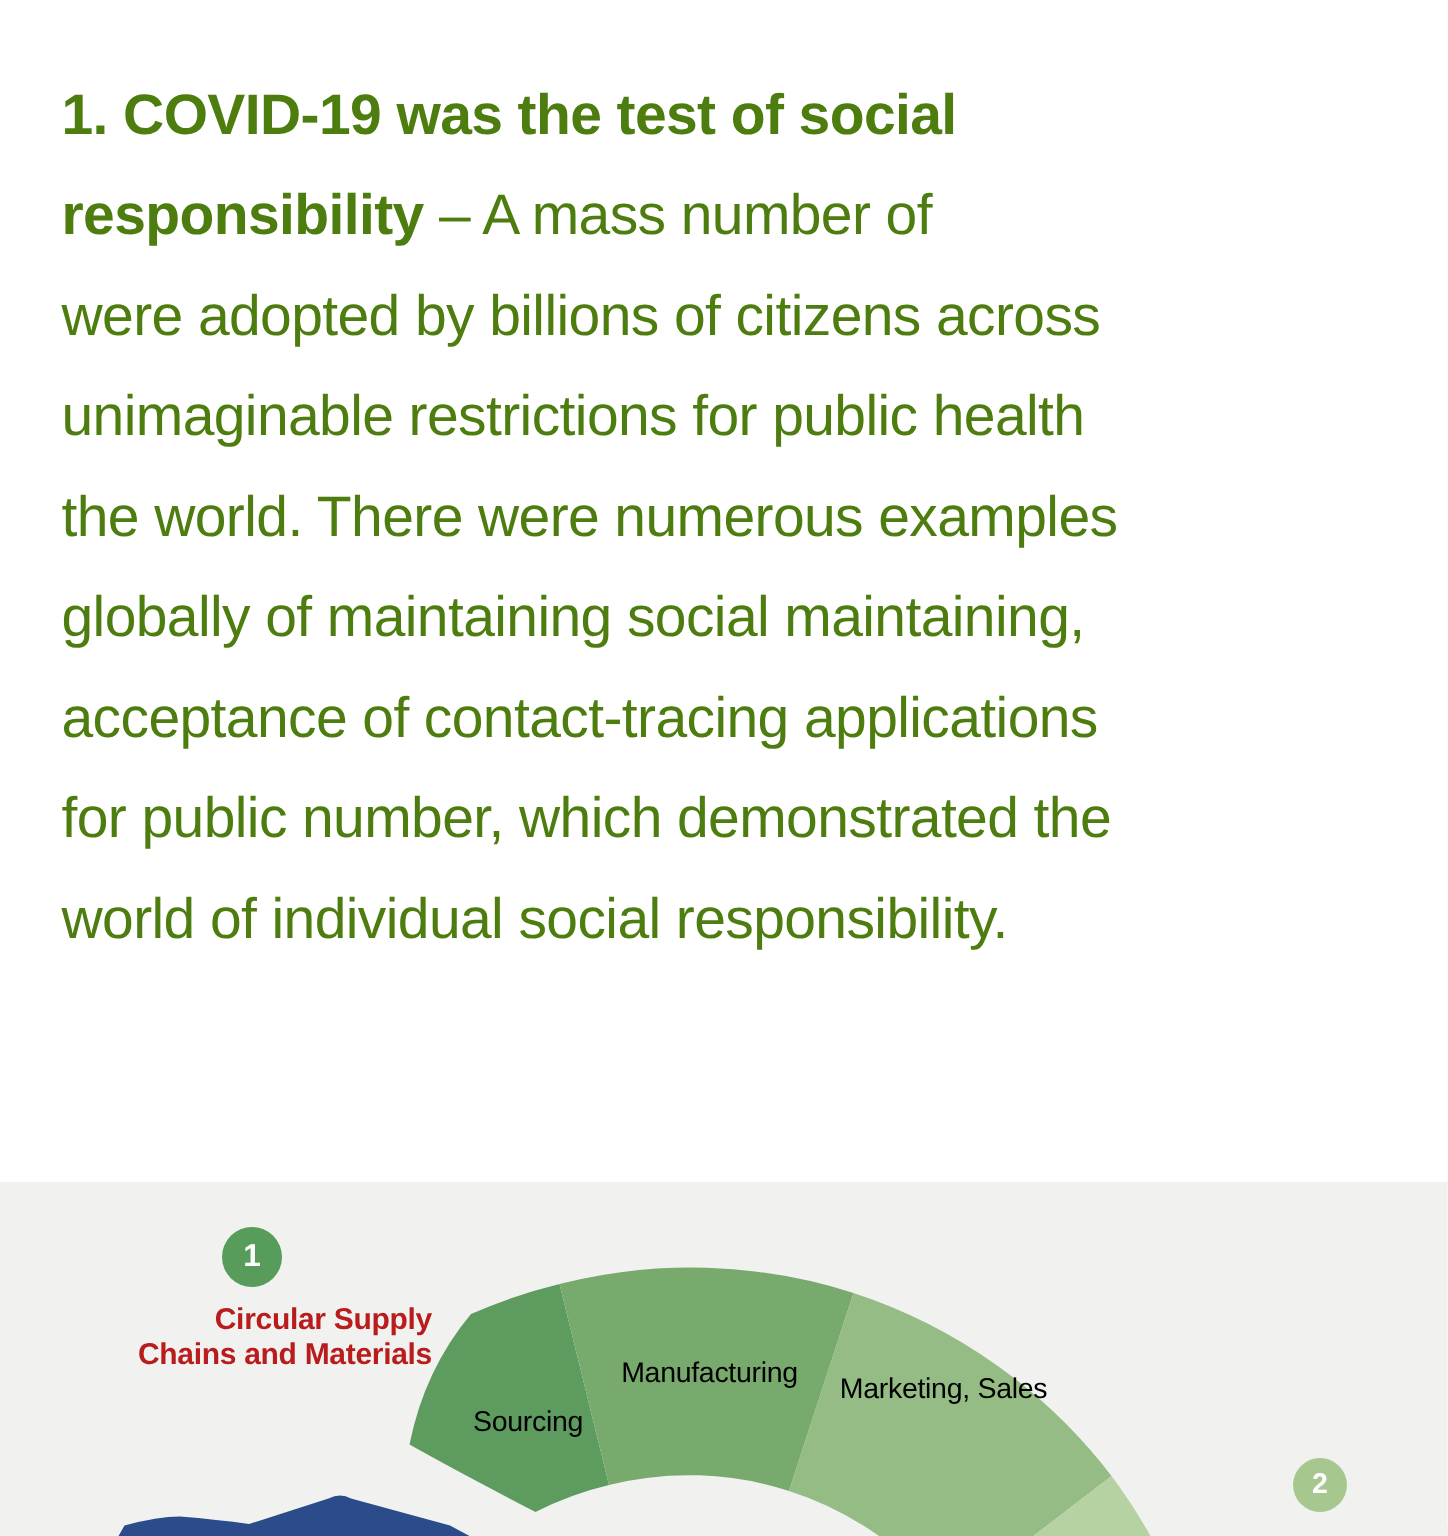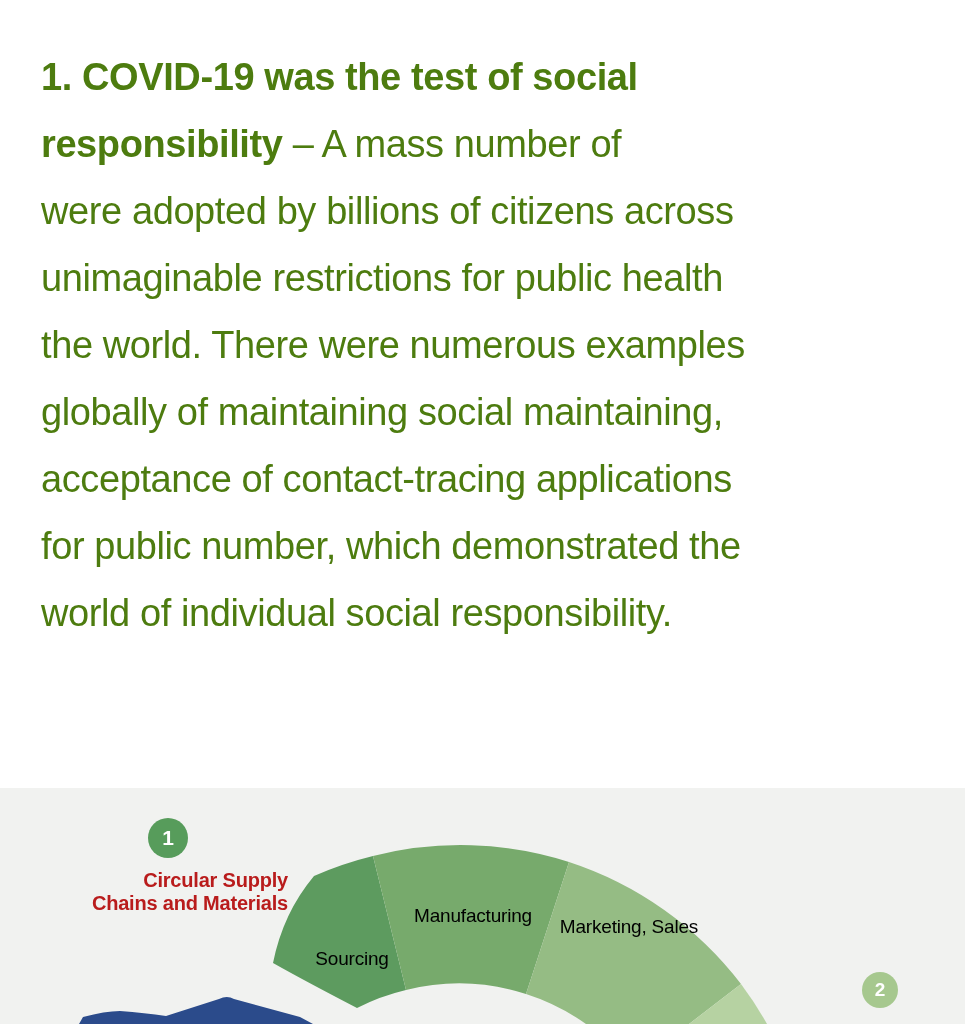--- a/index.html
+++ b/index.html
@@ -25,21 +25,21 @@
            font-size:21px;background:#579c5b;}
   .badge-2{left:862px;top:184px;width:36px;height:36px;line-height:36px;
            font-size:19px;background:#a6c88e;}
 
   .step1-label{position:absolute;left:24px;top:81px;width:264px;
                text-align:right;color:#b91c1c;font-weight:bold;
                font-size:20px;line-height:23px;letter-spacing:-0.2px;}
 
   .arc-label{position:absolute;color:#000000;font-size:19px;line-height:22px;
              text-align:center;letter-spacing:-0.2px;}
-  .lbl-sourcing{left:272px;top:160px;width:160px;text-align:center;}
+  .lbl-sourcing{left:272px;top:150px;width:160px;text-align:center;}
   .lbl-manufacturing{left:393px;top:117px;width:160px;}
   .lbl-marketing{left:526px;top:128px;width:206px;}
 </style>
 </head>
 <body>
 
 <div class="page">
 
   <div class="article">
     <div class="ln"><span class="b">1. COVID-19 was the test of social</span></div>

